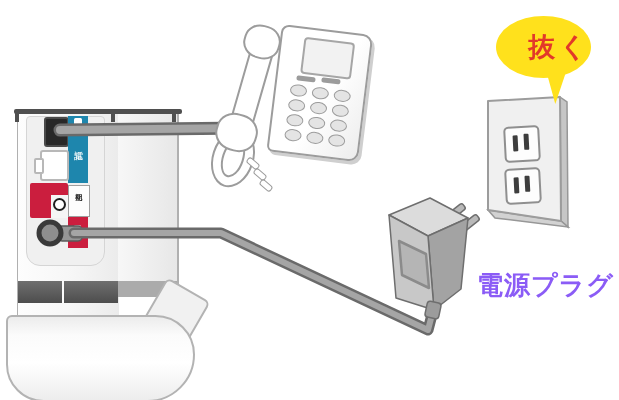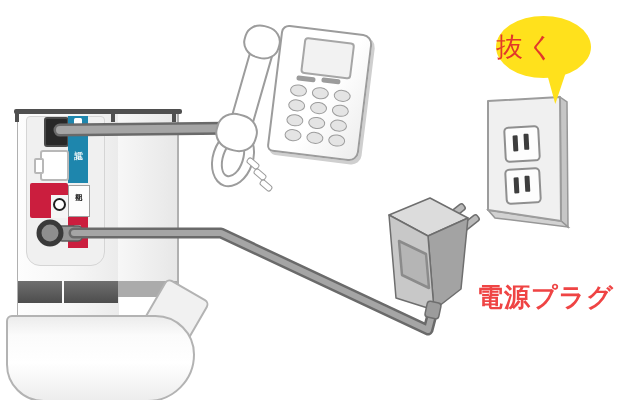--- a/index.html
+++ b/index.html
@@ -68,23 +68,23 @@
     background:#fff;border:2px solid #9c9c9c;border-radius:50%;}
   .cord-hole{position:absolute;left:8px;top:8px;right:8px;bottom:8px;background:#fff;
     border:2px solid #9c9c9c;border-radius:50%;}
   .coil{width:12px;height:5px;background:#fff;border:1.5px solid #9c9c9c;border-radius:3px;
     transform:rotate(40deg);}
   .c1{left:246px;top:160px;} .c2{left:253px;top:171px;} .c3{left:259px;top:182px;}
   
   .bubble{left:496px;top:16px;width:95px;height:62px;background:#ffe11c;border-radius:50%;}
   .bubble-tail{left:541px;top:69px;width:26px;height:35px;background:#ffe11c;
     clip-path:polygon(18% 0,100% 0,55% 100%);}
-  .bubble-text{left:496px;top:16px;width:95px;height:62px;line-height:62px;text-align:left;
-    color:#e2382a;font-size:27px;font-weight:normal;letter-spacing:4px;}
-  .power-label{left:477px;top:280px;width:142px;color:#ef4444;font-size:26px;
+  .bubble-text{left:496px;top:16px;width:95px;height:62px;line-height:62px;text-align:right;
+    color:#e2382a;font-size:27px;font-weight:bold;letter-spacing:4px;}
+  .power-label{left:477px;top:268px;width:142px;color:#8b5cf6;font-size:26px;
     font-weight:600;letter-spacing:1px;white-space:nowrap;}
 </style>
 </head>
 <body>
 
 <div class="canvas">
 
   <div>
     <div class="abs tower-front"></div>
     <div class="abs tower-side"></div>

